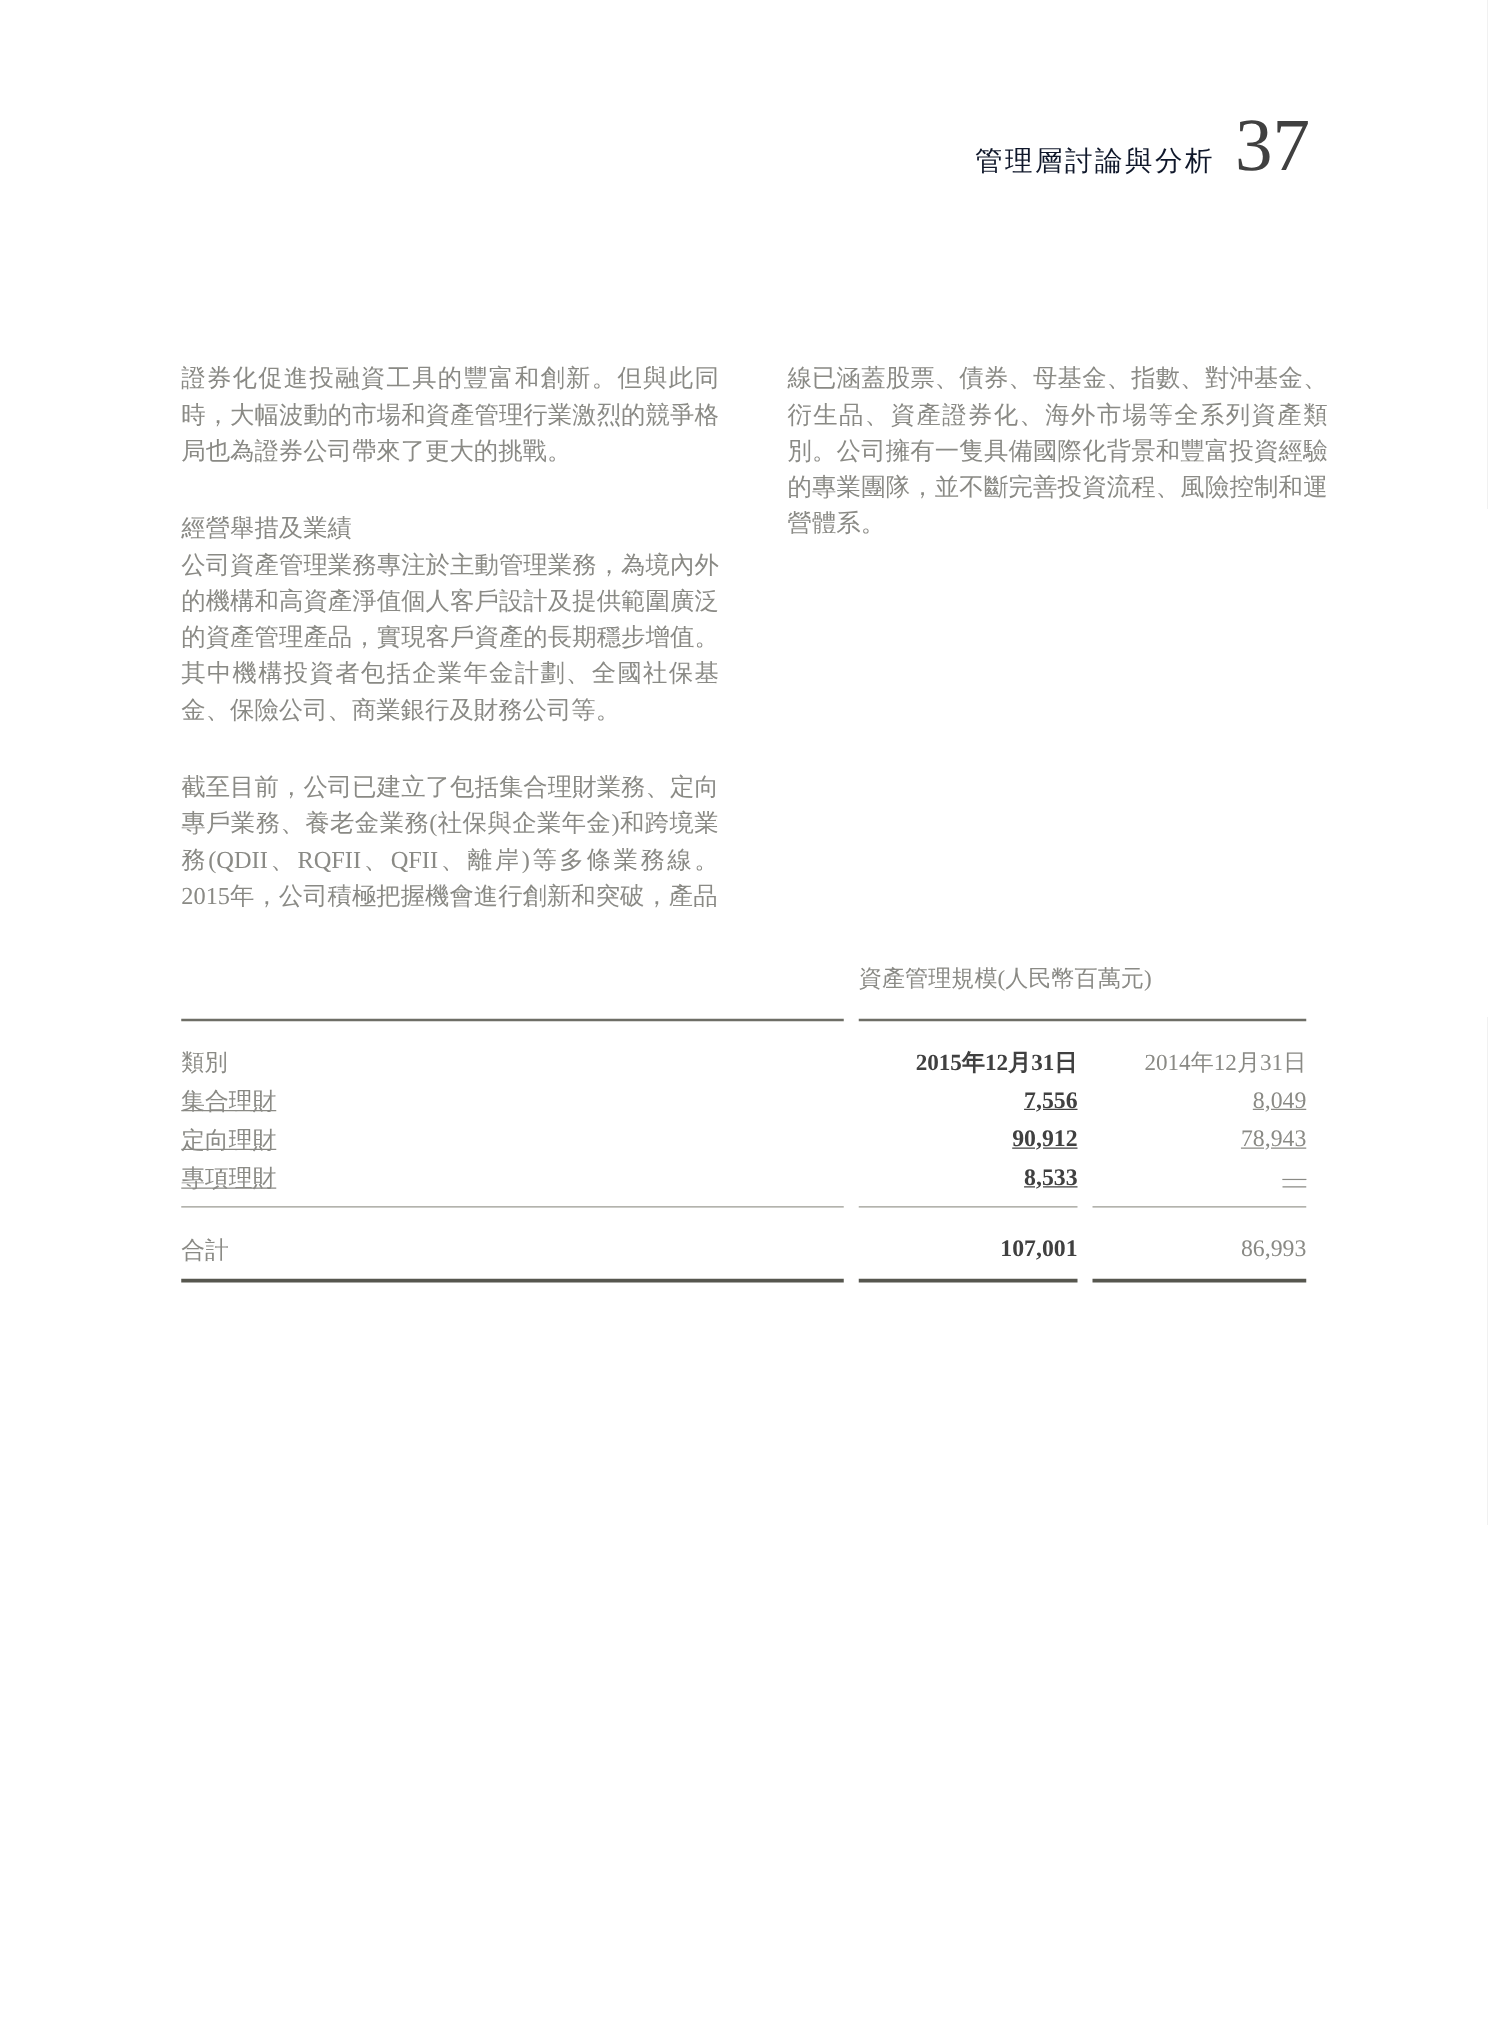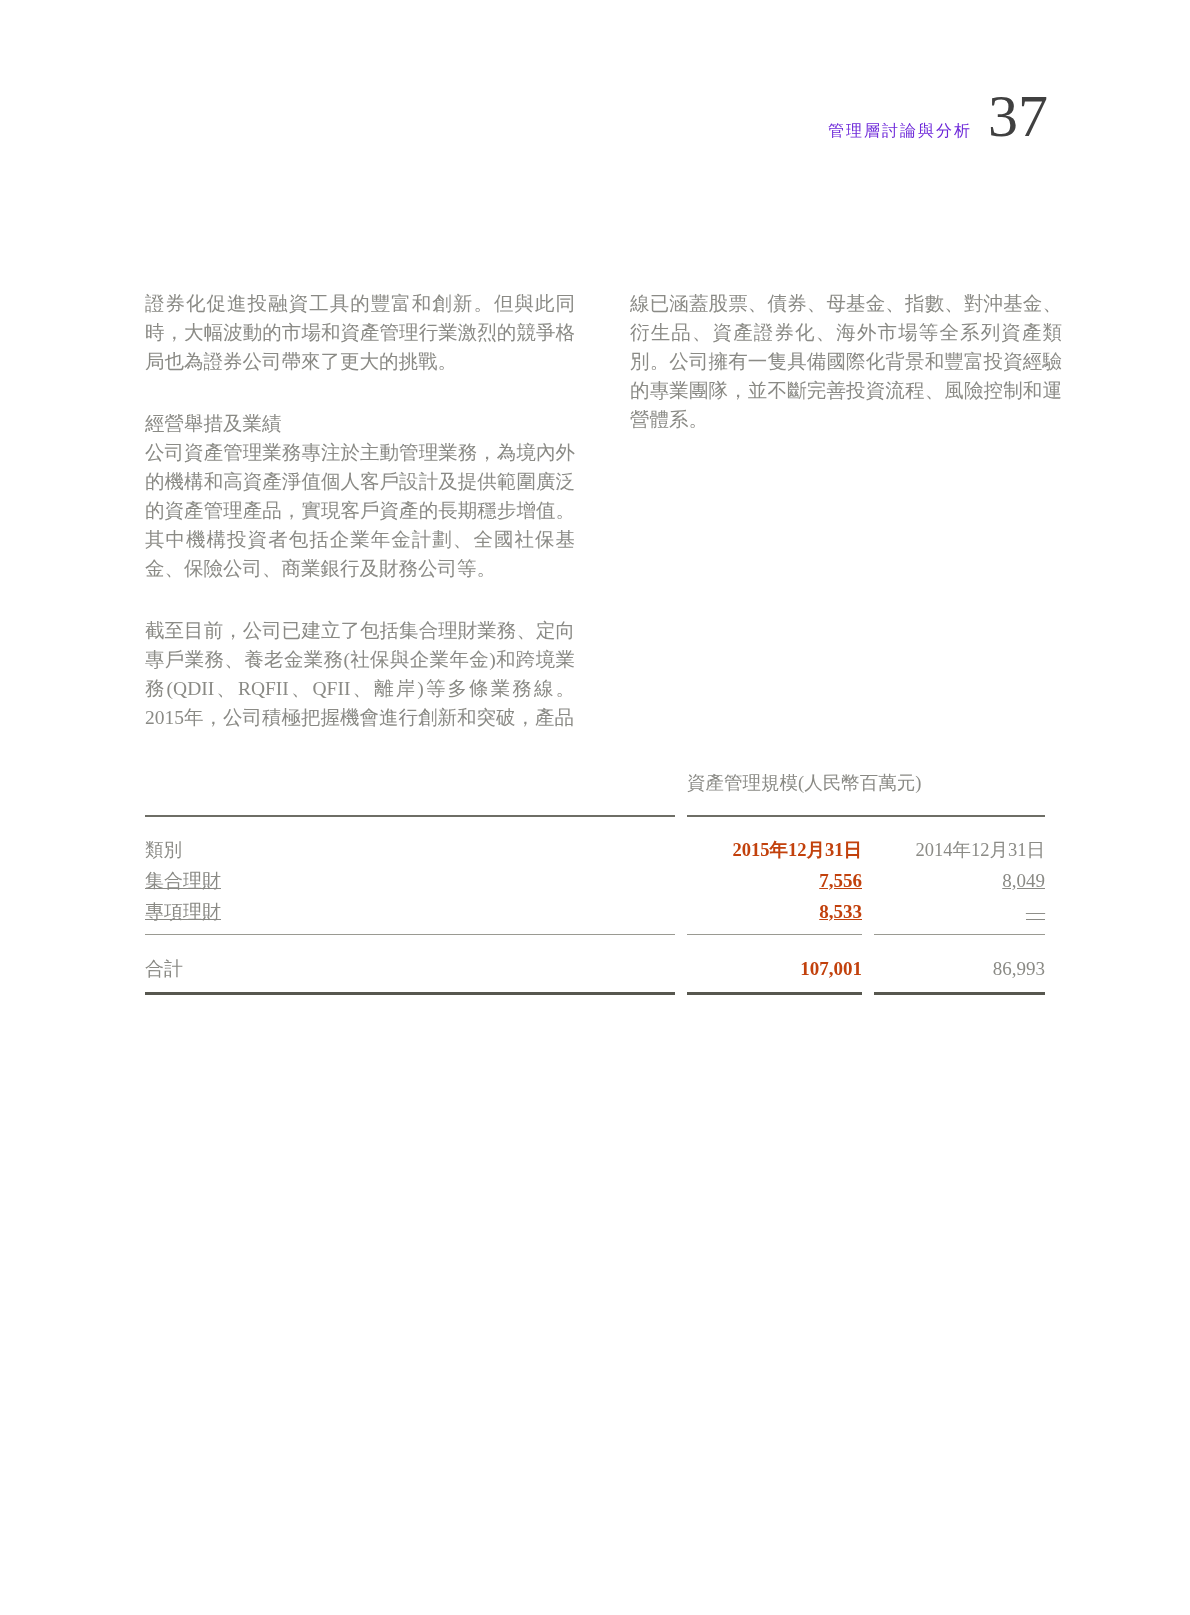--- a/index.html
+++ b/index.html
@@ -10,21 +10,21 @@
     background:#ffffff;
     font-family:"Liberation Serif","DejaVu Serif",serif;
     color:#8a8a85;
     overflow:hidden;
   }
   .page-header {
     position:absolute; top:86px; right:142px;
     display:flex; align-items:baseline; gap:16px;
   }
   .section-title {
-    font-size:16px; letter-spacing:2px; color:#6d28d9;
+    font-size:22px; letter-spacing:2px; color:#0f172a;
   }
   .page-number {
     font-size:60px; font-weight:400; color:#404040; line-height:1;
   }
   .col {
     position:absolute; top:289px; width:430px;
     font-size:19.5px; line-height:29px;
     text-align:justify;
   }
   .col p { margin:0 0 33px 0; }
@@ -43,21 +43,21 @@
   .aum-table col.c2 { width:175px; }
   .aum-table col.c3 { width:171px; }
   .unit-row td { padding-bottom:20px; border-bottom:2px solid #6e6e66; }
   .unit-cell { text-align:left; font-size:18.5px; }
   .head-row td { padding-top:16px; height:32px; vertical-align:middle; font-size:18.5px; }
   .data-row td { height:31px; vertical-align:middle;text-decoration:underline; }
   .rule-row td { border-bottom:1px solid #9a9a92; padding-bottom:7px; }
   .spacer-row td { height:17px; border:none; }
   .total-row td { padding:4px 0 10px 0; border-bottom:3px solid #57574f; }
   .num { text-align:right; }
-  .bold { font-weight:bold; color:#c2410c; }
+  .bold { font-weight:bold; color:#404040; }
 </style>
 </head>
 <body>
 
 <div class="page">
 
   <header class="page-header">
     <span class="section-title">管理層討論與分析</span>
     <span class="page-number">37</span>
   </header>
@@ -87,20 +87,25 @@
     <tr class="head-row">
       <td>類別</td>
       <td class="num bold">2015年12月31日</td>
       <td class="num">2014年12月31日</td>
     </tr>
     <tr class="data-row">
       <td>集合理財</td>
       <td class="num bold">7,556</td>
       <td class="num">8,049</td>
     </tr>
+    <tr class="data-row">
+      <td>定向理財</td>
+      <td class="num bold">90,912</td>
+      <td class="num">78,943</td>
+    </tr>
     <tr class="data-row rule-row">
       <td>專項理財</td>
       <td class="num bold">8,533</td>
       <td class="num">—</td>
     </tr>
     <tr class="spacer-row">
       <td colspan="3"></td>
     </tr>
     <tr class="total-row">
       <td>合計</td>

